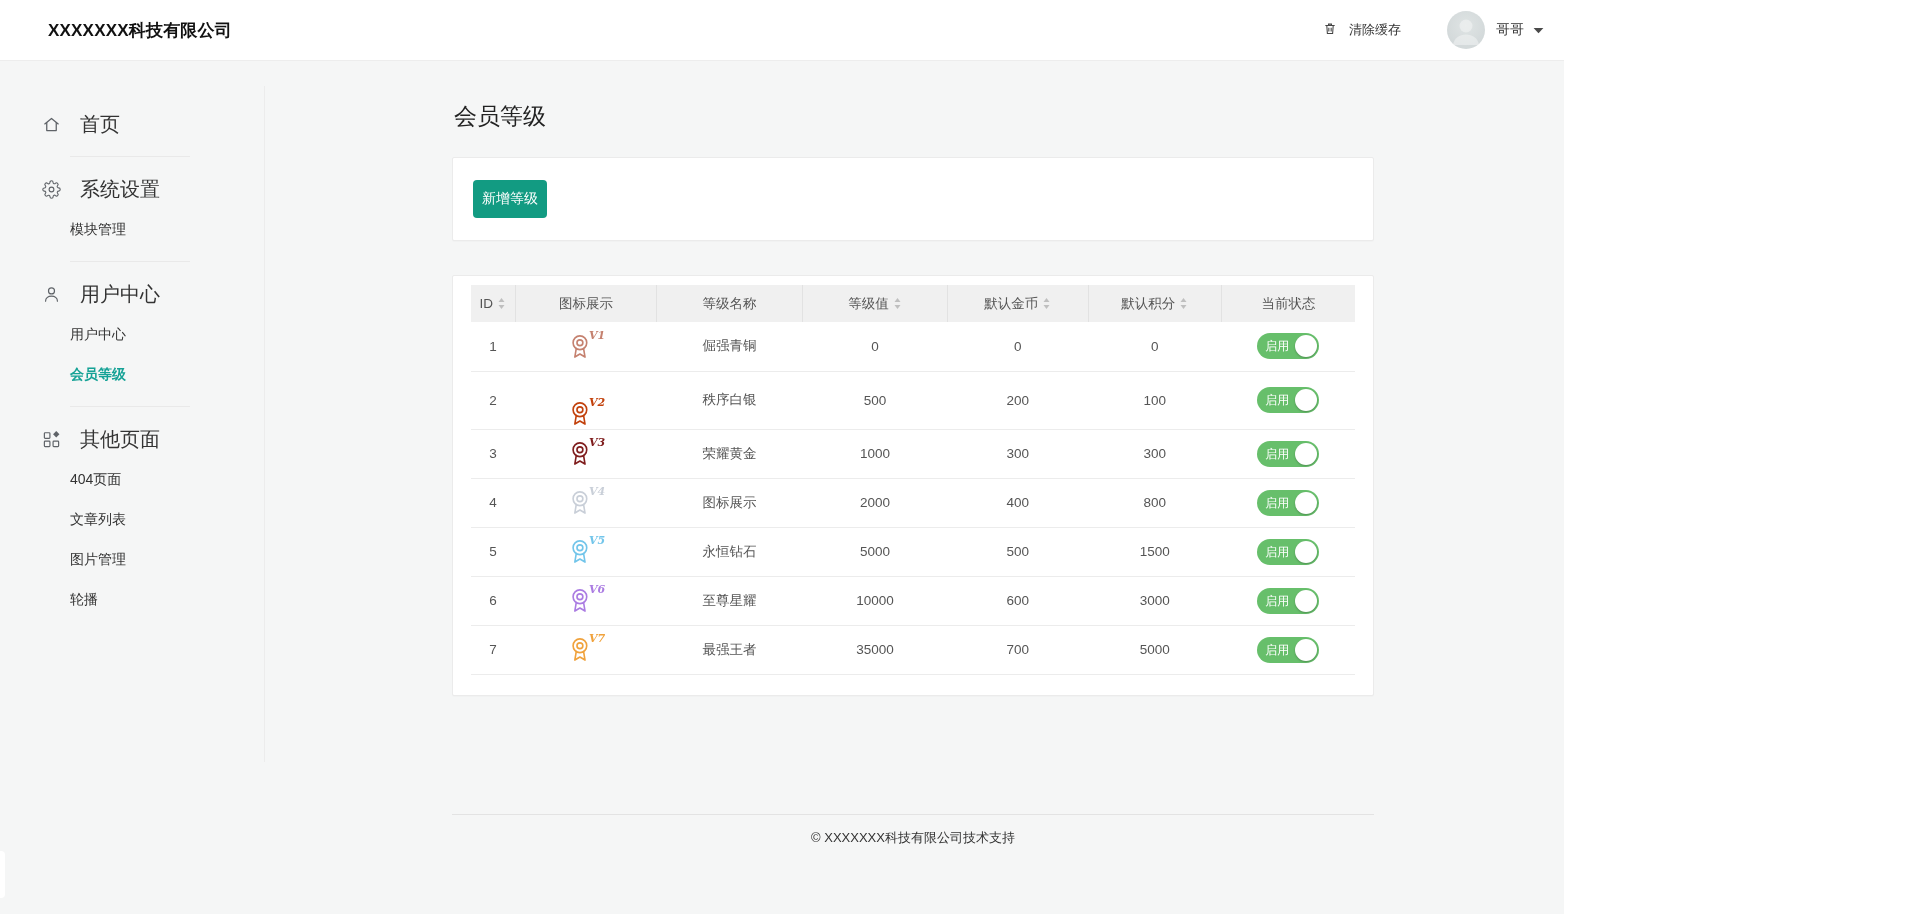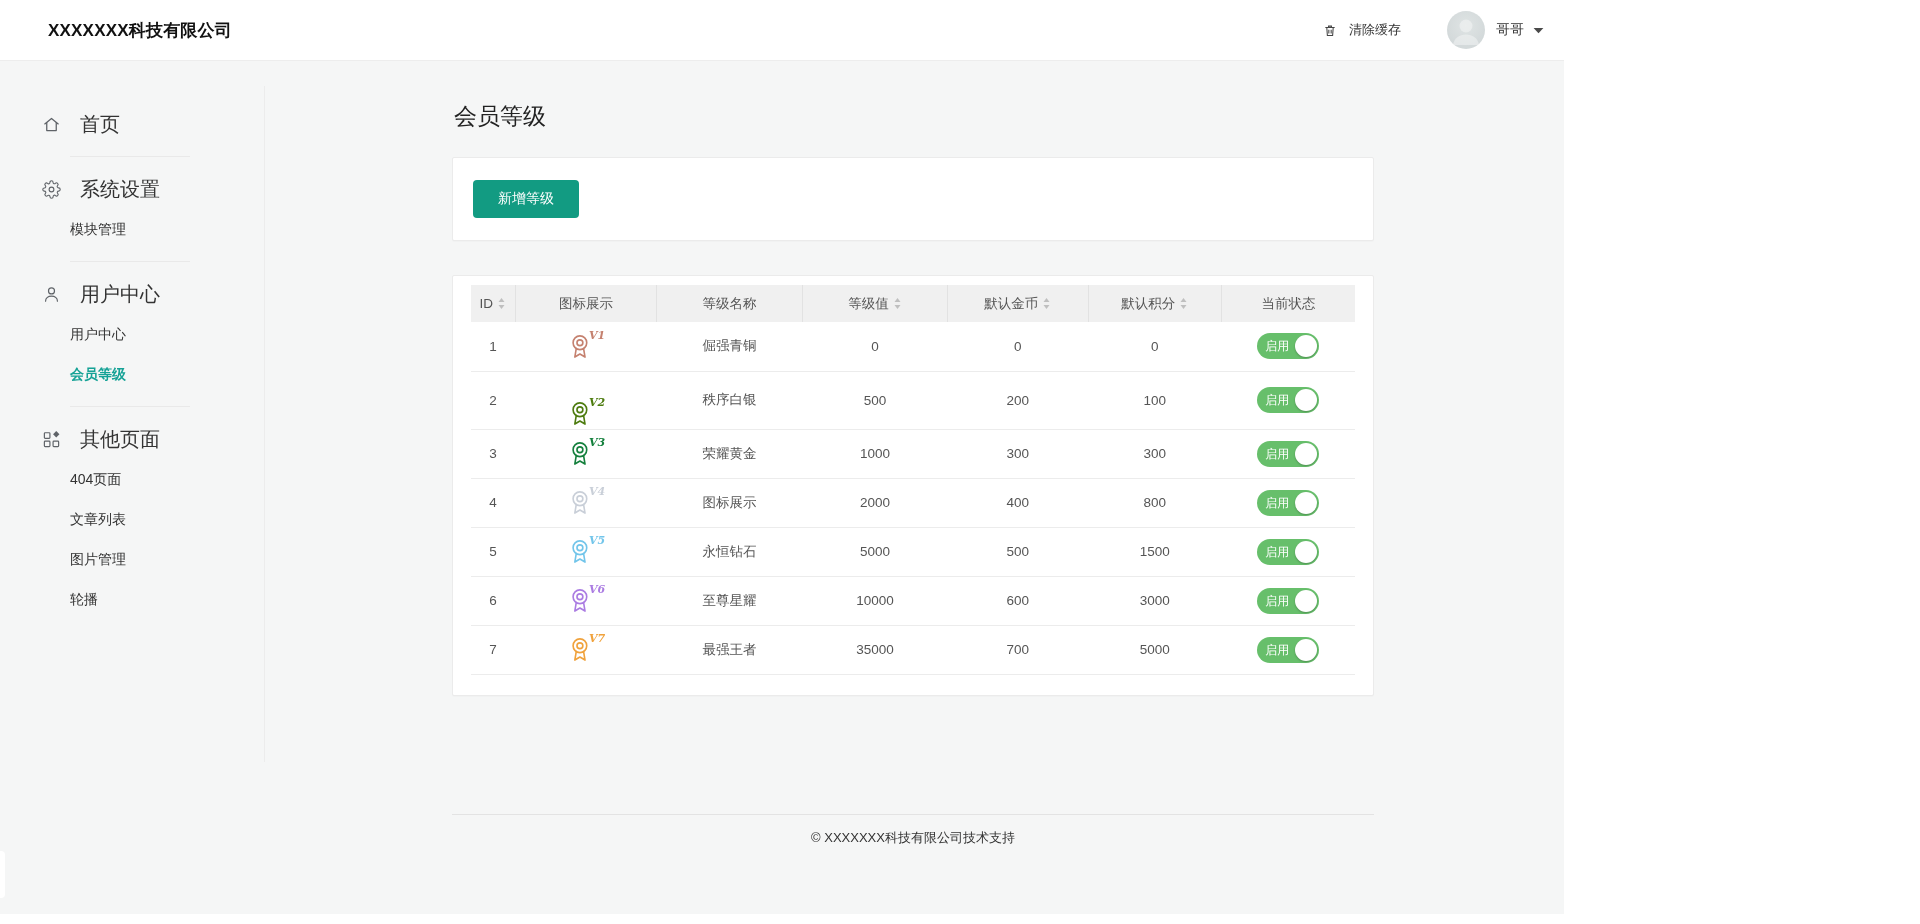--- a/index.html
+++ b/index.html
@@ -9,21 +9,21 @@
     font-family:"Liberation Sans","DejaVu Sans",sans-serif;
     color:#333;
   }
   .app { width:1564px; height:914px; background:#f5f6f6; position:relative; overflow:hidden; }
 
   
   .navbar { height:61px; background:#fff; border-bottom:1px solid #ededed;
     display:flex; align-items:center; padding:0 20px 0 48px; }
   .brand { font-size:17px; font-weight:bold; color:#111; letter-spacing:.2px; cursor:pointer; }
   .nav-right { margin-left:auto; display:flex; align-items:center; }
-  .clear-cache { display:flex; align-items:center; gap:12px; font-size:13px; color:#333; cursor:pointer; }
+  .clear-cache { display:flex; align-items:flex-start; gap:12px; font-size:13px; color:#333; cursor:pointer; }
   .clear-cache svg { display:block; color:#444; }
   .user-menu { display:flex; align-items:center; margin-left:46px; cursor:pointer; }
   .avatar { width:38px; height:38px; border-radius:50%;
     background:radial-gradient(circle at 50% 38%, #dfe4e4 0%, #d3d9da 70%); position:relative; overflow:hidden; }
   .avatar svg { position:absolute; left:0; top:0; }
   .user-name { font-size:14px; color:#333; margin-left:11px; }
   .user-caret { margin-left:9px; display:flex; }
 
   
   .body-row { display:flex; height:853px; }
@@ -37,21 +37,21 @@
   .nav-sub.active { color:var(--active-link,#16a296); font-weight:bold; }
   .nav-divider { height:1px; width:120px; background:#e9e9e9; margin:12px 0 12px 70px; }
   .scroll-notch { position:absolute; left:0; top:790px; width:5px; height:47px; background:#fff; border-radius:0 4px 4px 0; }
 
   .main { flex:1; padding:40px 190px 0 187px; }
   .page-title { font-size:23px; font-weight:400; color:#222; margin:0 0 25px 2px; }
 
   .card { background:#fff; border:1px solid #ebebeb; border-radius:2px; box-shadow:0 1px 1px rgba(0,0,0,.02); }
   .card-toolbar { padding:22px 20px; margin-bottom:34px; }
   .btn-add { background:var(--accent,#129b82); color:#fff; border:none; border-radius:4px;
-    font-size:14px; padding:0 25px; height:38px; cursor:pointer;
+    font-size:14px; padding:0 9px; height:38px; cursor:pointer;
     font-family:"Liberation Sans","DejaVu Sans",sans-serif; }
 
   
   .card-table { padding:9px 18px 20px; }
   table { width:100%; border-collapse:collapse; table-layout:fixed; }
   col.c1{width:5%} col.c2{width:16%} col.c3{width:16.5%} col.c4{width:16.4%}
   col.c5{width:15.9%} col.c6{width:15.1%} col.c7{width:15.1%}
   thead th { background:#f0f0f0; height:37px; font-weight:400; font-size:13.5px; color:#555;
     text-align:center; border-right:1px solid #e2e2e2; }
   thead th:last-child { border-right:none; }
@@ -252,21 +252,21 @@
     <td>
       <span class="toggle">
         <span class="t-label">启用</span>
         <span class="t-knob"></span>
       </span>
     </td>
   </tr>
               <tr>
     <td>2</td>
     <td>
-      <span class="medal" style="color: #4d7c0f; margin-top: 26px;">
+      <span class="medal" style="color: #c2410c; margin-top: 26px;">
         <svg width="26" height="26" viewBox="0 0 24 24" fill="none" stroke="currentColor" stroke-width="1.5" stroke-linecap="round" stroke-linejoin="round">
           <circle cx="11" cy="9" r="6.3"></circle>
                       <circle cx="11" cy="9" r="2.7"></circle>
           <path d="M7.6 14.4 6.3 22.2l4.7-2.8 4.7 2.8-1.3-7.8"></path>
         </svg>
         <i class="vlabel">V2</i>
       </span>
     </td>
     <td>秩序白银</td>
     <td>500</td>
@@ -275,21 +275,21 @@
     <td>
       <span class="toggle">
         <span class="t-label">启用</span>
         <span class="t-knob"></span>
       </span>
     </td>
   </tr>
               <tr>
     <td>3</td>
     <td>
-      <span class="medal" style="color: #15803d;">
+      <span class="medal" style="color: #7f1d1d;">
         <svg width="26" height="26" viewBox="0 0 24 24" fill="none" stroke="currentColor" stroke-width="1.5" stroke-linecap="round" stroke-linejoin="round">
           <circle cx="11" cy="9" r="6.3"></circle>
                       <circle cx="11" cy="9" r="2.7"></circle>
           <path d="M7.6 14.4 6.3 22.2l4.7-2.8 4.7 2.8-1.3-7.8"></path>
         </svg>
         <i class="vlabel">V3</i>
       </span>
     </td>
     <td>荣耀黄金</td>
     <td>1000</td>

